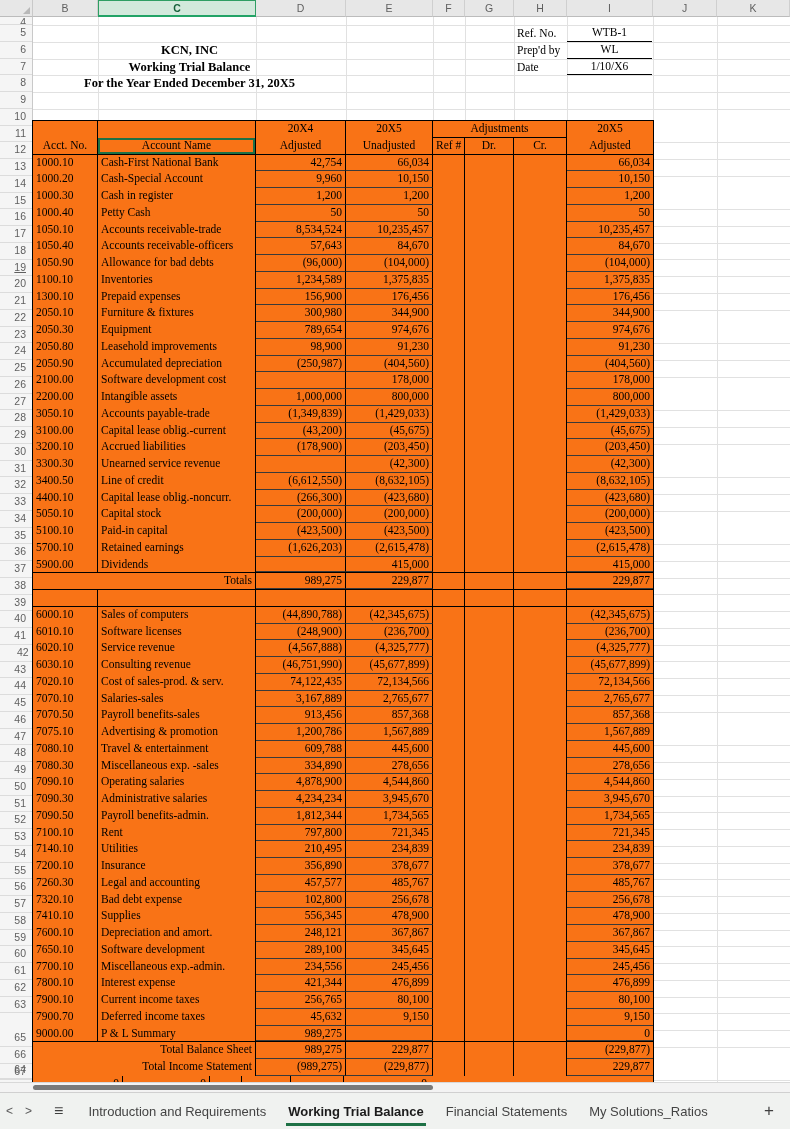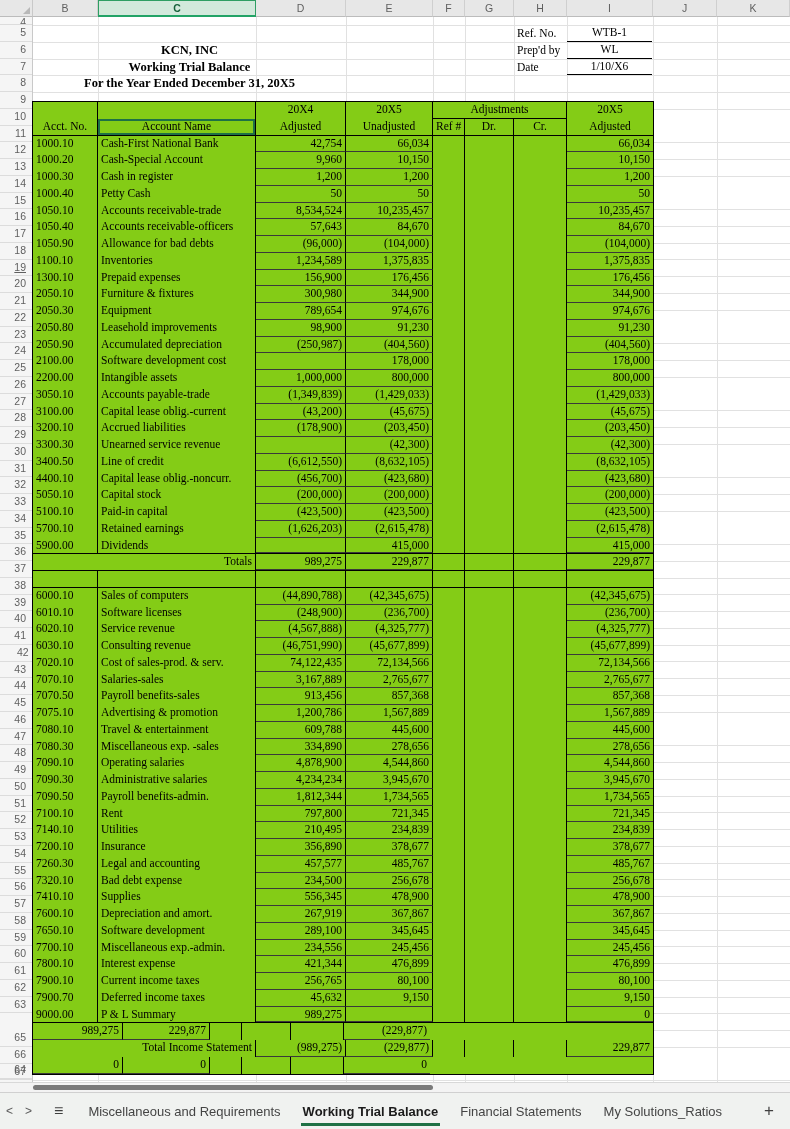--- a/index.html
+++ b/index.html
@@ -32,21 +32,21 @@
   .dochdr{position:absolute;left:33px;width:313px;text-align:center;color:#000;
           font:bold 12.5px/16.75px "Liberation Serif",serif;white-space:nowrap;}
   .t6{top:41.75px}.t7{top:58.5px}.t8{top:75.25px}
   .metalabel{position:absolute;left:517px;width:49px;font:11.5px/16.75px "Liberation Serif",serif;color:#000;white-space:nowrap;}
   .metaval{position:absolute;left:567px;width:85px;height:16.75px;box-sizing:border-box;text-align:center;
            font:11.5px/15.5px "Liberation Serif",serif;color:#000;border-bottom:1px solid #000;}
   .m5{top:25px}.m6{top:41.75px}.m7{top:58.5px}
   .bold{font-weight:normal;}
 
   
-  .wtb{position:absolute;left:32px;top:101px;width:622px;background:#84cc16;border:1px solid #000;box-sizing:border-box;}
+  .wtb{position:absolute;left:32px;top:120px;width:622px;background:#f97316;border:1px solid #000;box-sizing:border-box;}
   .trow{display:flex;height:16.75px;box-sizing:border-box;}
   .trow.sect{border-bottom:1px solid #000;}
   .c{flex:none;box-sizing:border-box;border-right:1px solid #000;padding:0 3px;color:#000;
      font:11.5px/15.5px "Liberation Serif",serif;white-space:nowrap;overflow:hidden;}
   .cb{width:65px}.ccn{width:158px}.cd{width:90px}.ce{width:87px}.cf{width:32px}
   .cg{width:49px}.ch{width:53px}.ci{width:86px;border-right:none}
   .clbl{width:223px;text-align:right}
   .cadj{width:134px;text-align:center;border-bottom:1px solid #000;}
   .num{text-align:right}
   .u{border-bottom:1px solid #3a3a3a;}
@@ -393,21 +393,21 @@
         <div class="c cd num u">(6,612,550)</div>
         <div class="c ce num u">(8,632,105)</div>
         <div class="c cf"></div>
         <div class="c cg"></div>
         <div class="c ch"></div>
         <div class="c ci num u">(8,632,105)</div>
       </div>
       <div class="trow">
         <div class="c cb">4400.10</div>
         <div class="c ccn">Capital lease oblig.-noncurr.</div>
-        <div class="c cd num u">(456,700)</div>
+        <div class="c cd num u">(266,300)</div>
         <div class="c ce num u">(423,680)</div>
         <div class="c cf"></div>
         <div class="c cg"></div>
         <div class="c ch"></div>
         <div class="c ci num u">(423,680)</div>
       </div>
       <div class="trow">
         <div class="c cb">5050.10</div>
         <div class="c ccn">Capital stock</div>
         <div class="c cd num u">(200,000)</div>
@@ -632,41 +632,41 @@
         <div class="c cd num u">457,577</div>
         <div class="c ce num u">485,767</div>
         <div class="c cf"></div>
         <div class="c cg"></div>
         <div class="c ch"></div>
         <div class="c ci num u">485,767</div>
       </div>
       <div class="trow">
         <div class="c cb">7320.10</div>
         <div class="c ccn">Bad debt expense</div>
-        <div class="c cd num u">234,500</div>
+        <div class="c cd num u">102,800</div>
         <div class="c ce num u">256,678</div>
         <div class="c cf"></div>
         <div class="c cg"></div>
         <div class="c ch"></div>
         <div class="c ci num u">256,678</div>
       </div>
       <div class="trow">
         <div class="c cb">7410.10</div>
         <div class="c ccn">Supplies</div>
         <div class="c cd num u">556,345</div>
         <div class="c ce num u">478,900</div>
         <div class="c cf"></div>
         <div class="c cg"></div>
         <div class="c ch"></div>
         <div class="c ci num u">478,900</div>
       </div>
       <div class="trow">
         <div class="c cb">7600.10</div>
         <div class="c ccn">Depreciation and amort.</div>
-        <div class="c cd num u">267,919</div>
+        <div class="c cd num u">248,121</div>
         <div class="c ce num u">367,867</div>
         <div class="c cf"></div>
         <div class="c cg"></div>
         <div class="c ch"></div>
         <div class="c ci num u">367,867</div>
       </div>
       <div class="trow">
         <div class="c cb">7650.10</div>
         <div class="c ccn">Software development</div>
         <div class="c cd num u">289,100</div>
@@ -720,20 +720,21 @@
         <div class="c cb">9000.00</div>
         <div class="c ccn">P &amp; L Summary</div>
         <div class="c cd num u">989,275</div>
         <div class="c ce num u"></div>
         <div class="c cf"></div>
         <div class="c cg"></div>
         <div class="c ch"></div>
         <div class="c ci num u">0</div>
       </div>
       <div class="trow">
+        <div class="c clbl">Total Balance Sheet</div>
         <div class="c cd num u">989,275</div>
         <div class="c ce num u">229,877</div>
         <div class="c cf"></div>
         <div class="c cg"></div>
         <div class="c ch"></div>
         <div class="c ci num u">(229,877)</div>
       </div>
       <div class="trow">
         <div class="c clbl">Total Income Statement</div>
         <div class="c cd num u">(989,275)</div>
@@ -755,21 +756,21 @@
 
   <div class="hscroll">
     <div class="hthumb"></div>
   </div>
 
   <div class="tabbar">
     <span class="navarr">&lt;</span>
     <span class="navarr">&gt;</span>
     <span class="hamburger">≡</span>
     <div class="tabs">
-        <div class="tab">Miscellaneous and Requirements</div>
+        <div class="tab">Introduction and Requirements</div>
         <div class="tab active" style="border-bottom-color: rgb(30, 113, 69);">Working Trial Balance</div>
         <div class="tab">Financial Statements</div>
         <div class="tab">My Solutions_Ratios</div>
       </div>
     <span class="addtab">+</span>
   </div>
 
 </div>
 
 </body></html>

